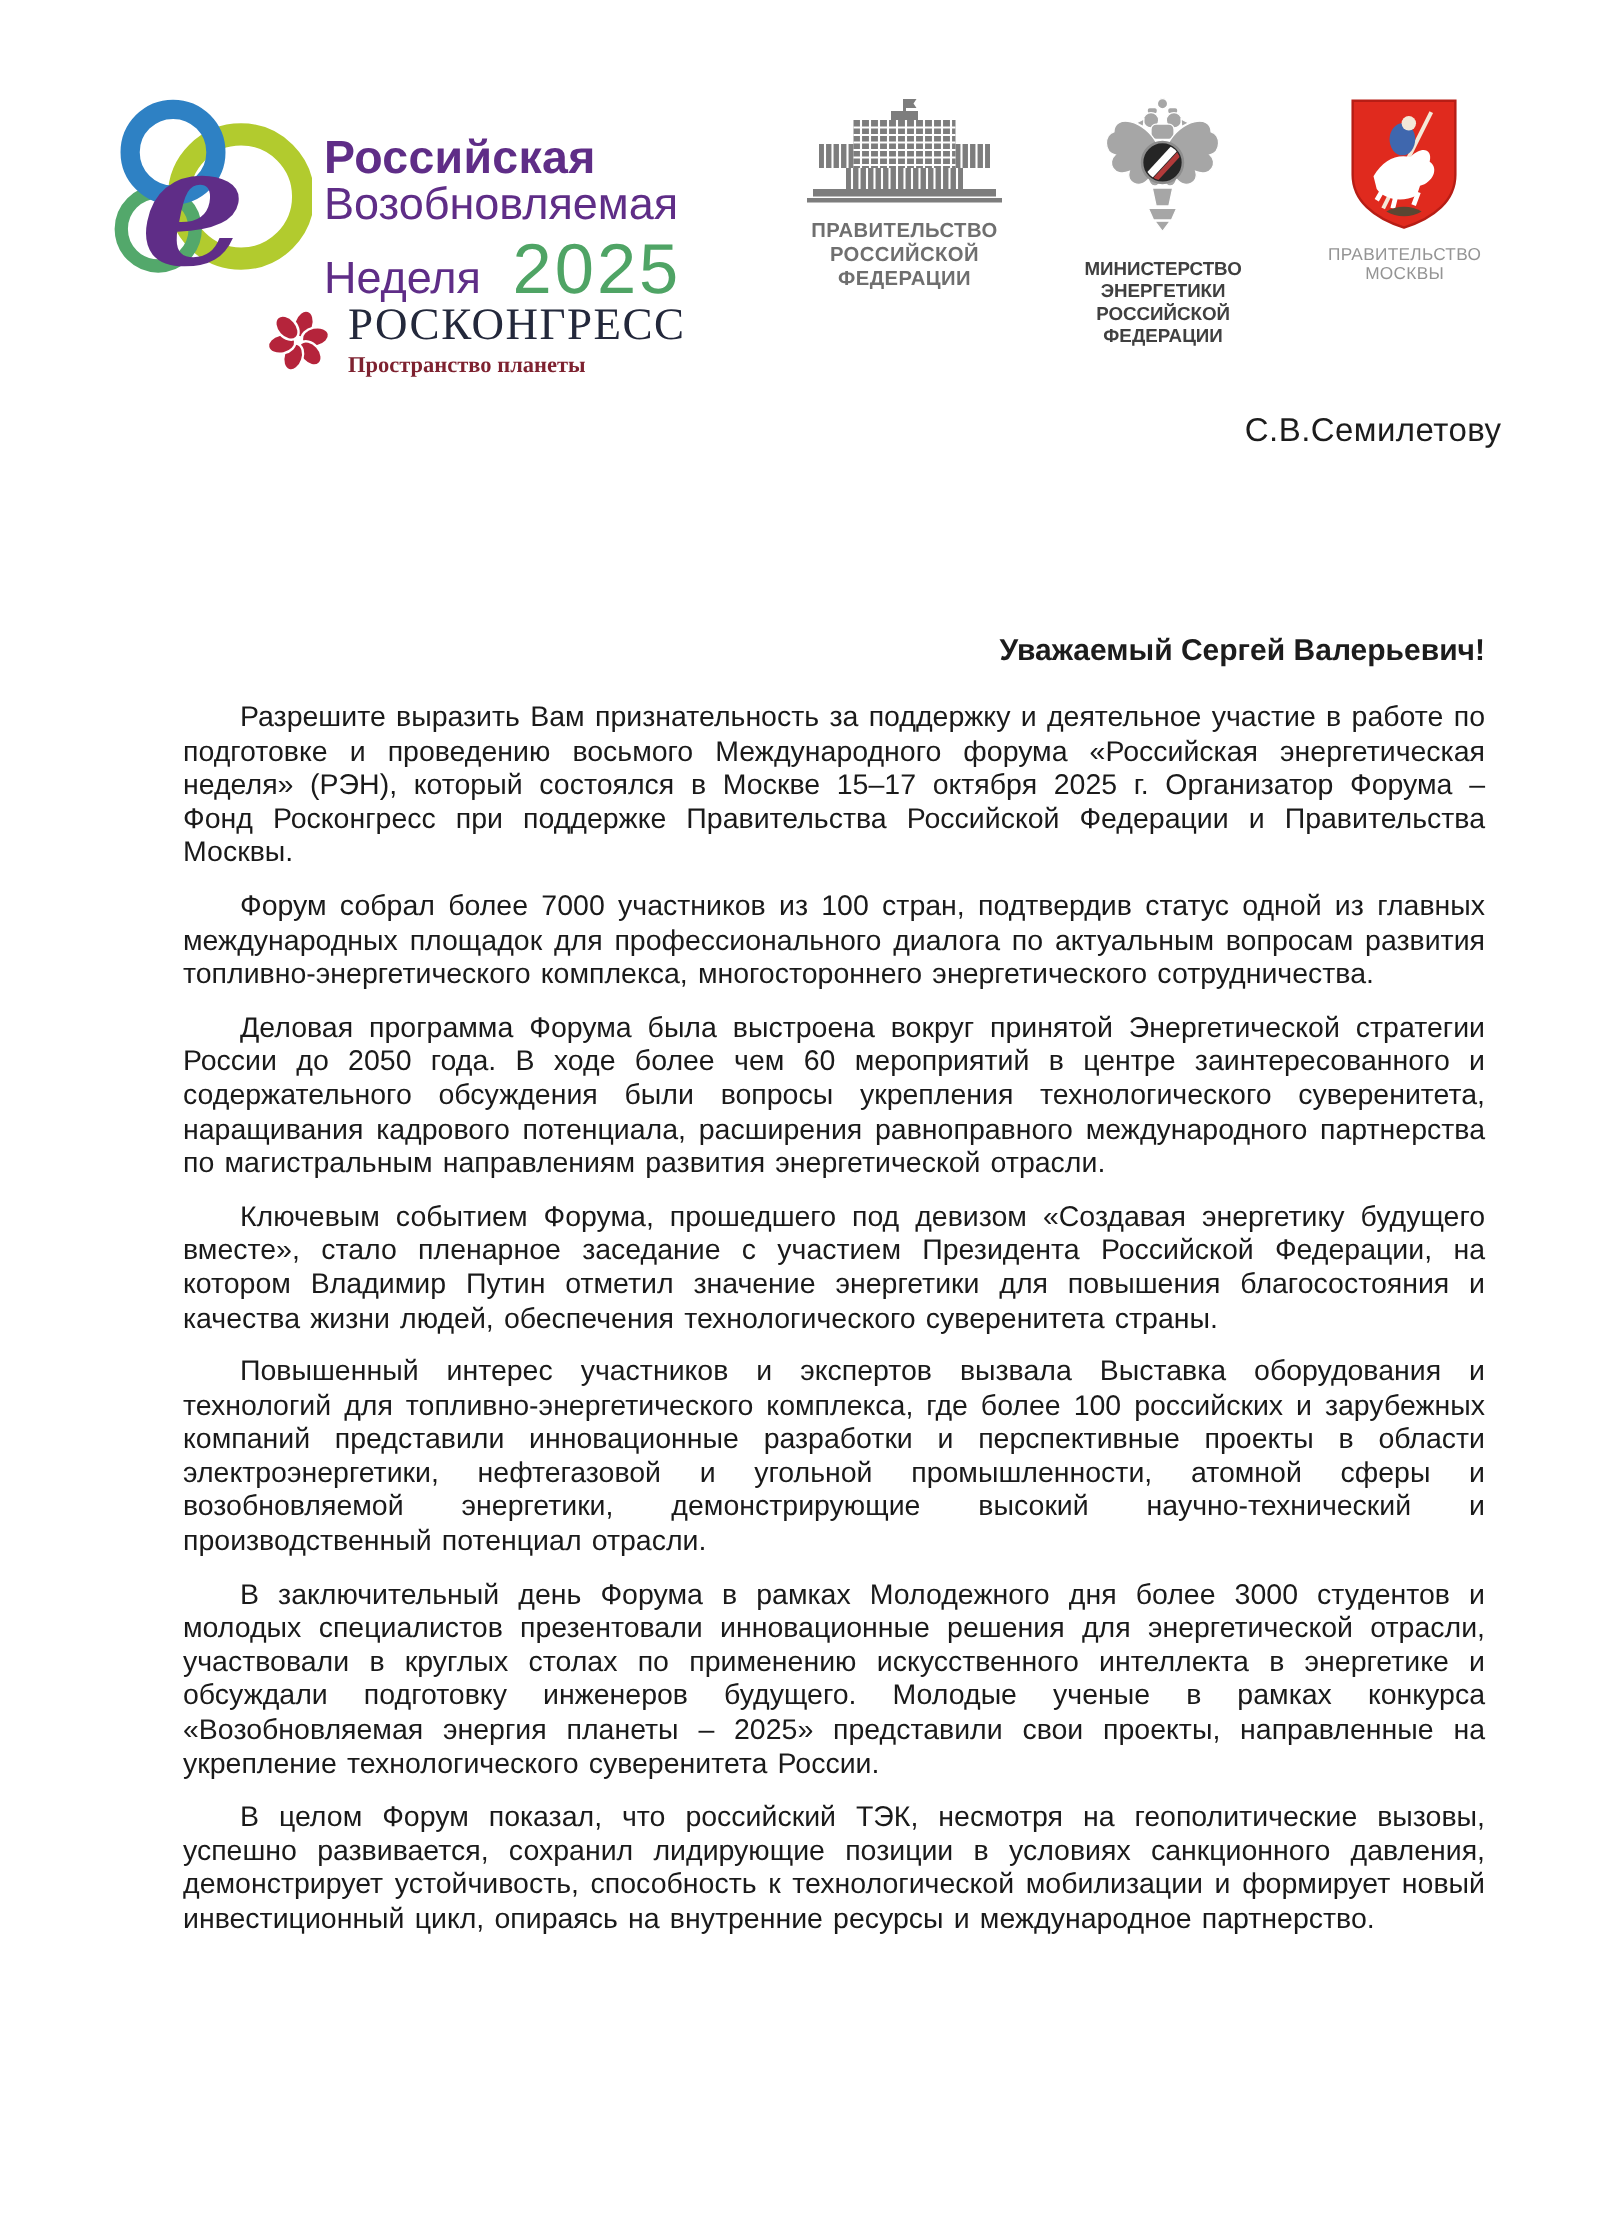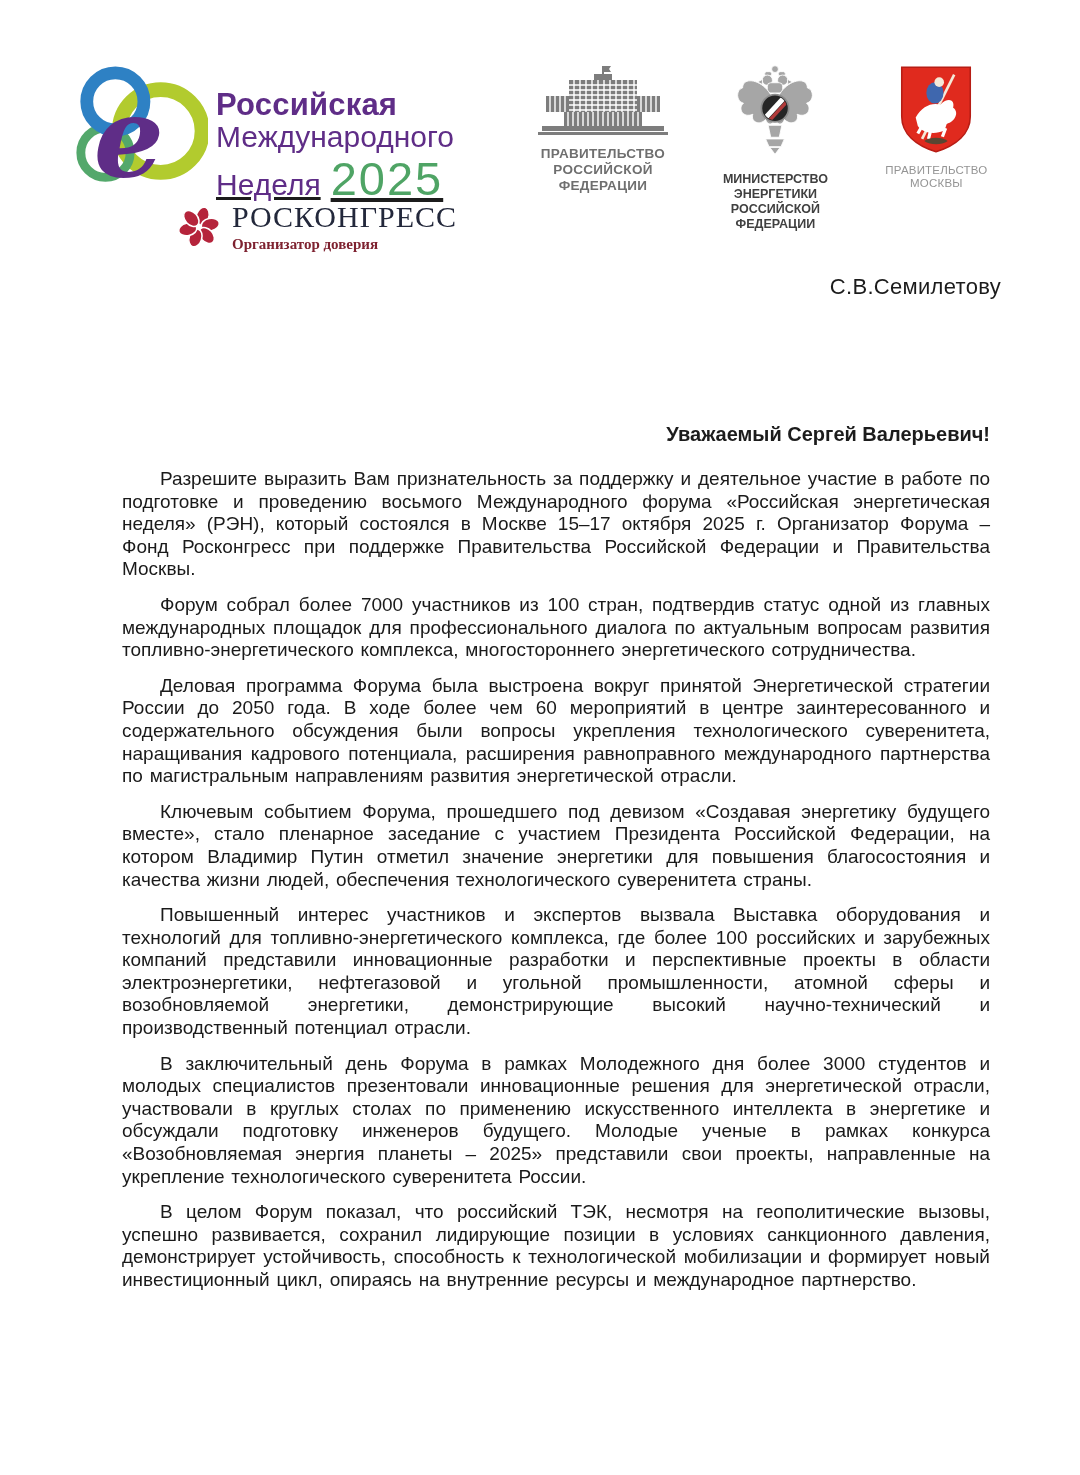--- a/index.html
+++ b/index.html
@@ -14,21 +14,21 @@
   }
 
   
   .header{position:absolute;left:0;top:0;width:1080px;height:270px;}
 
   .rew-logo{position:absolute;left:70px;top:62px;display:flex;align-items:flex-start;}
   .rew-mark{width:138px;height:138px;flex:0 0 auto;}
   .rew-text{margin-left:8px;margin-top:26px;line-height:1.08;}
   .rew-line1{font-size:31px;font-weight:bold;letter-spacing:0.2px;}
   .rew-line2,.rew-line3{font-size:30px;font-weight:normal;}
-  .rew-row3{display:flex;align-items:baseline;gap:10px;text-decoration:underline;}
+  .rew-row3{display:flex;align-items:baseline;gap:21px;}
   .rew-year{font-size:47px;font-weight:normal;letter-spacing:2px;}
 
   .roscongress{position:absolute;left:176px;top:202px;display:flex;align-items:flex-start;}
   .rc-mark{width:46px;height:46px;flex:0 0 auto;margin-top:2px;}
   .rc-text{margin-left:10px;}
   .rc-name{font-family:"Liberation Serif",serif;font-size:30px;letter-spacing:1px;line-height:1.0;}
   .rc-tagline{font-family:"Liberation Serif",serif;font-size:15px;font-weight:bold;margin-top:4px;}
 
   .gov-row{position:absolute;left:536px;top:64px;width:456px;display:flex;justify-content:space-between;align-items:flex-start;gap:38px;}
   .gov-item{display:flex;flex-direction:column;align-items:center;text-align:center;}
@@ -62,42 +62,42 @@
 
     <div class="rew-logo">
       <svg class="rew-mark" viewBox="0 0 140 140">
         <circle cx="92" cy="70" r="42" fill="none" stroke="#b2cb2e" stroke-width="15"></circle>
         <circle cx="36" cy="92" r="25" fill="none" stroke="#53a86b" stroke-width="9"></circle>
         <circle cx="46" cy="40" r="29" fill="none" stroke="#2e81c4" stroke-width="13"></circle>
         <text x="24" y="116" font-family="DejaVu Serif, serif" font-style="italic" font-weight="bold" font-size="112" fill="#5f2d87">e</text>
       </svg>
       <div class="rew-text">
         <div class="rew-line1" style="color:#5f2d87">Российская</div>
-        <div class="rew-line2" style="color:#5f2d87">Международного</div>
+        <div class="rew-line2" style="color:#5f2d87">Возобновляемая</div>
         <div class="rew-row3">
           <span class="rew-line3" style="color:#5f2d87">Неделя</span>
           <span class="rew-year" style="color:#4fa465">2025</span>
         </div>
       </div>
     </div>
 
     <div class="roscongress">
       <svg class="rc-mark" viewBox="0 0 40 40">
         <g fill="#b5243b" stroke="#ffffff" stroke-width="1.4">
           <ellipse cx="20" cy="10" rx="5.5" ry="8" transform="rotate(18 20 20)"></ellipse>
           <ellipse cx="20" cy="10" rx="5.5" ry="8" transform="rotate(78 20 20)"></ellipse>
           <ellipse cx="20" cy="10" rx="5.5" ry="8" transform="rotate(138 20 20)"></ellipse>
           <ellipse cx="20" cy="10" rx="5.5" ry="8" transform="rotate(198 20 20)"></ellipse>
           <ellipse cx="20" cy="10" rx="5.5" ry="8" transform="rotate(258 20 20)"></ellipse>
           <ellipse cx="20" cy="10" rx="5.5" ry="8" transform="rotate(318 20 20)"></ellipse>
         </g>
       </svg>
       <div class="rc-text">
         <div class="rc-name" style="color:#23283b">РОСКОНГРЕСС</div>
-        <div class="rc-tagline" style="color:#7e2230">Организатор доверия</div>
+        <div class="rc-tagline" style="color:#7e2230">Пространство планеты</div>
       </div>
     </div>
 
     <div class="gov-row">
 
       <div class="gov-item">
         <svg class="gov-icon" width="134" height="78" viewBox="0 0 134 78">
           <g fill="#7d7d7d">
             <rect x="66" y="2" width="2" height="10"></rect>
             <path d="M68 2 h7 l-2 3 2 3 h-7 Z"></path>

